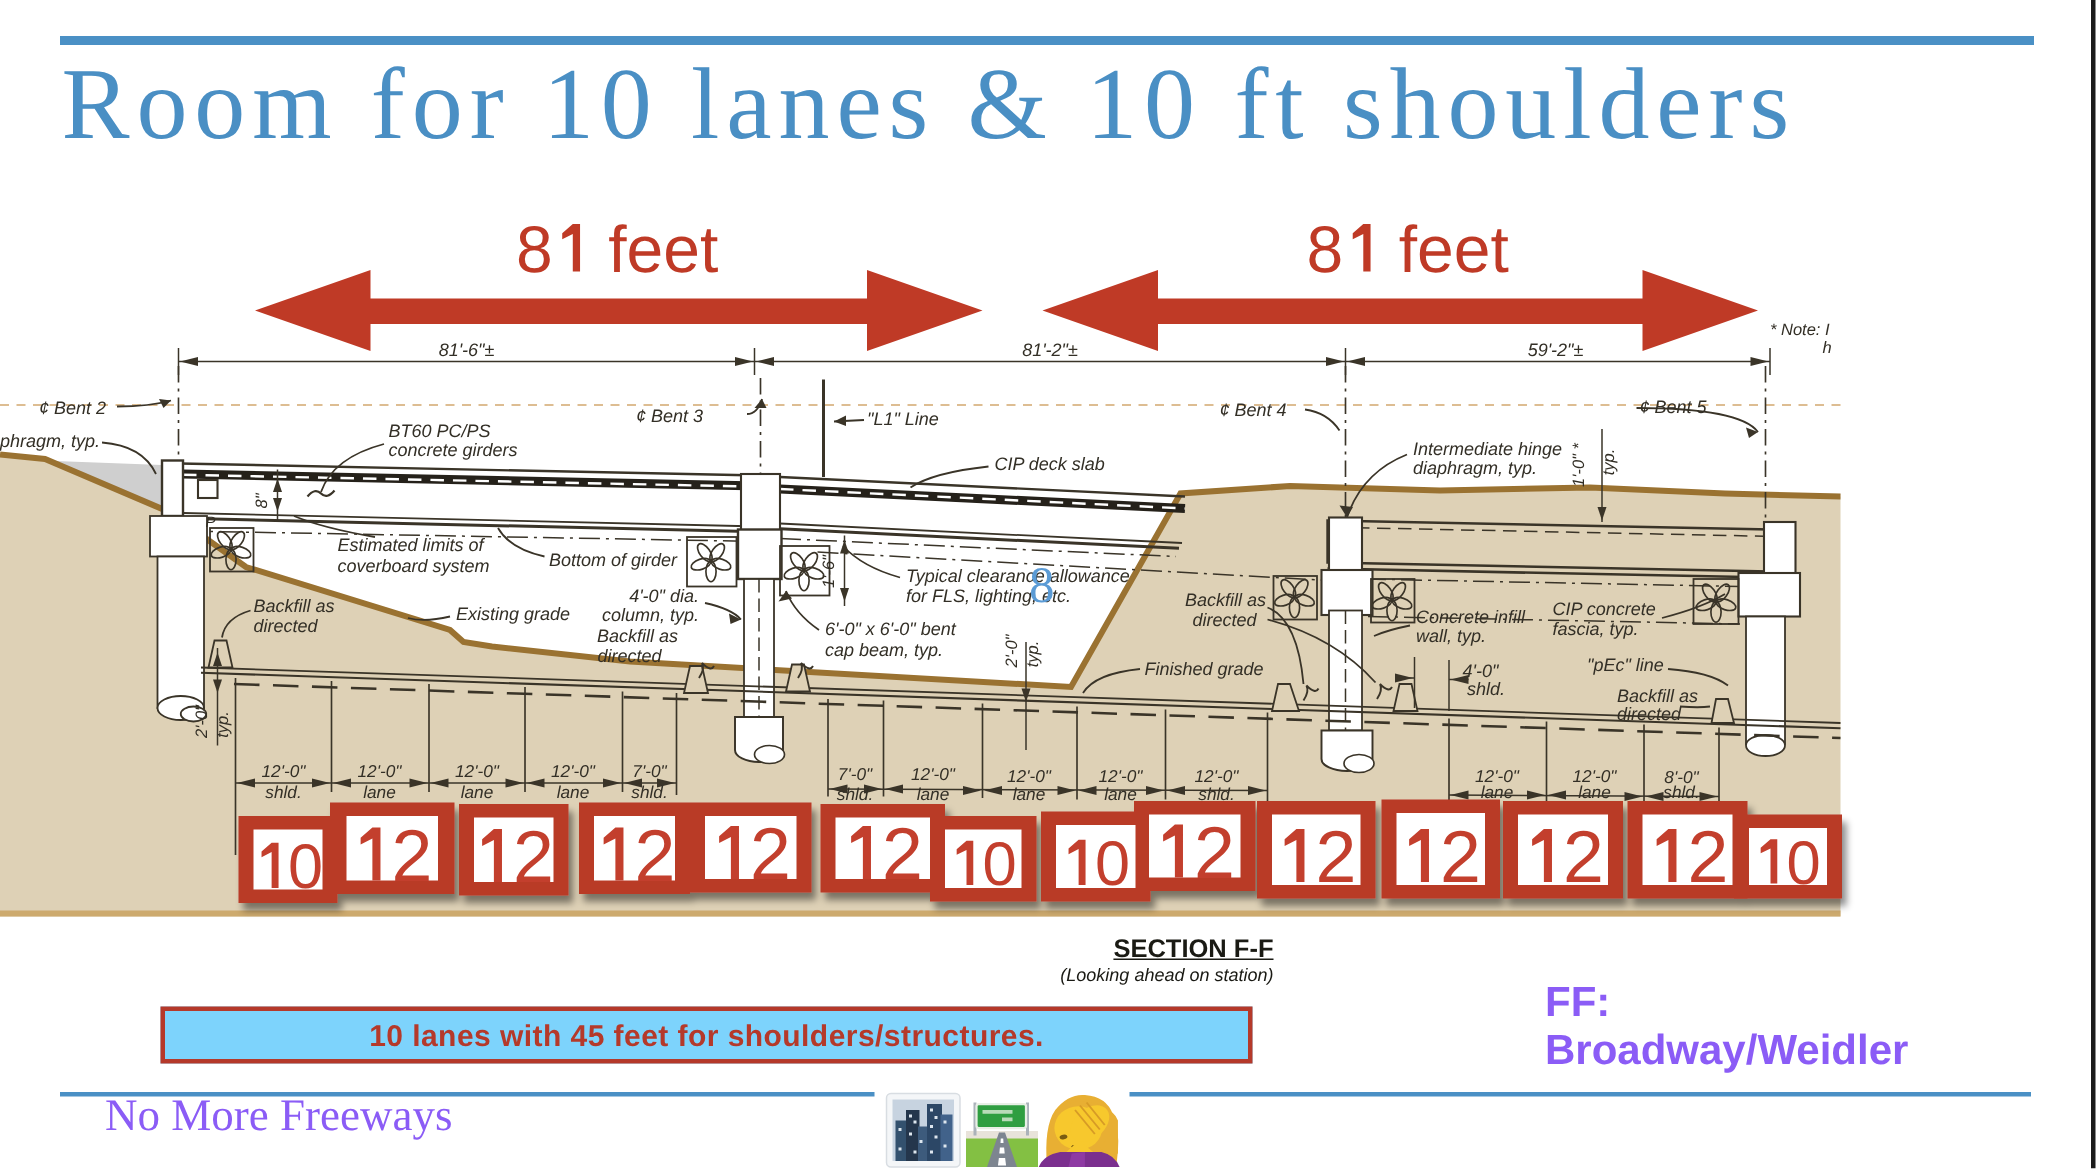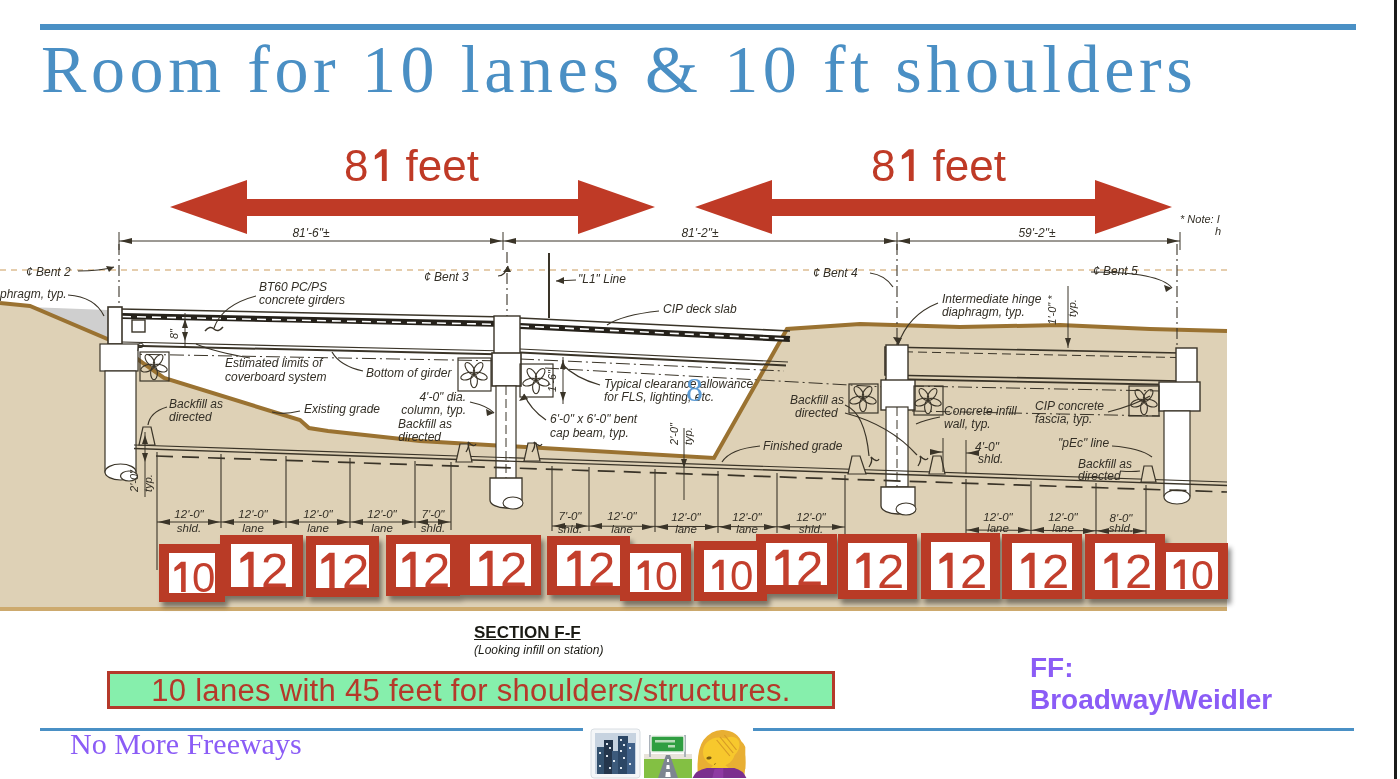--- a/index.html
+++ b/index.html
@@ -597,27 +597,27 @@
       <line x1="128" y1="13" x2="140" y2="29"></line>
     </g>
     <ellipse cx="121" cy="31" rx="2.4" ry="1.5" fill="#7a5c12" transform="rotate(-14 121 31)"></ellipse>
     <path d="M126,37 q4,3 8,1" stroke="#7a5c12" stroke-width="1.7" fill="none"></path>
     <path d="M117,51 Q120,41 131,34 L139,41 Q129,44 126,51 Z" fill="#f7c82d"></path>
     <path d="M106,51 Q109,43 119,41 L144,41 Q152,43 155,51 Z" fill="#7b2f8e"></path>
     <path d="M126,42 l8,-1 0,10 -10,0 Z" fill="#8e3aa3"></path>
   </g>
 </svg>
 
-<div class="abs" style="left:474px;top:623px;width:400px;text-align:left;color:#1a1a14;">
+<div class="abs" style="left:449px;top:623px;width:400px;text-align:right;color:#1a1a14;">
   <div style="font-size:17px;font-weight:bold;text-decoration:underline;">SECTION F-F</div>
-  <div style="font-size:12px;font-style:italic;">(Looking infill on station)</div>
+  <div style="font-size:12px;font-style:italic;">(Looking ahead on station)</div>
 </div>
 
-<div class="abs" style="left:107px;top:671px;width:722px;height:32px;border:3.5px solid #b5392a;background:#86efac;
-     text-align:center;line-height:34px;font-size:31px;font-weight:normal;color:#b5392a;white-space:nowrap;letter-spacing:0.3px;">10 lanes with 45 feet for shoulders/structures.</div>
+<div class="abs" style="left:107px;top:671px;width:722px;height:32px;border:3.5px solid #b5392a;background:#7dd3fc;
+     text-align:center;line-height:34px;font-size:20px;font-weight:bold;color:#b5392a;white-space:nowrap;letter-spacing:0.3px;">10 lanes with 45 feet for shoulders/structures.</div>
 
 <div class="abs" style="left:1030px;top:652px;width:300px;text-align:left;font-size:28px;line-height:32px;
      font-weight:bold;color:#8b5cf6;">FF:<br>Broadway/Weidler</div>
 
 <div class="abs" style="left:40px;top:728px;width:543px;height:3px;background:#4a90c5;"></div>
 <div class="abs" style="left:753px;top:728px;width:601px;height:3px;background:#4a90c5;"></div>
 
 <div class="abs" style="left:70px;top:727px;font-family:'Liberation Serif',serif;font-size:30px;color:#8b5cf6;">No More Freeways</div>
 
 <div class="abs" style="left:1394px;top:0;width:3px;height:779px;background:#1b1b1b;"></div>

